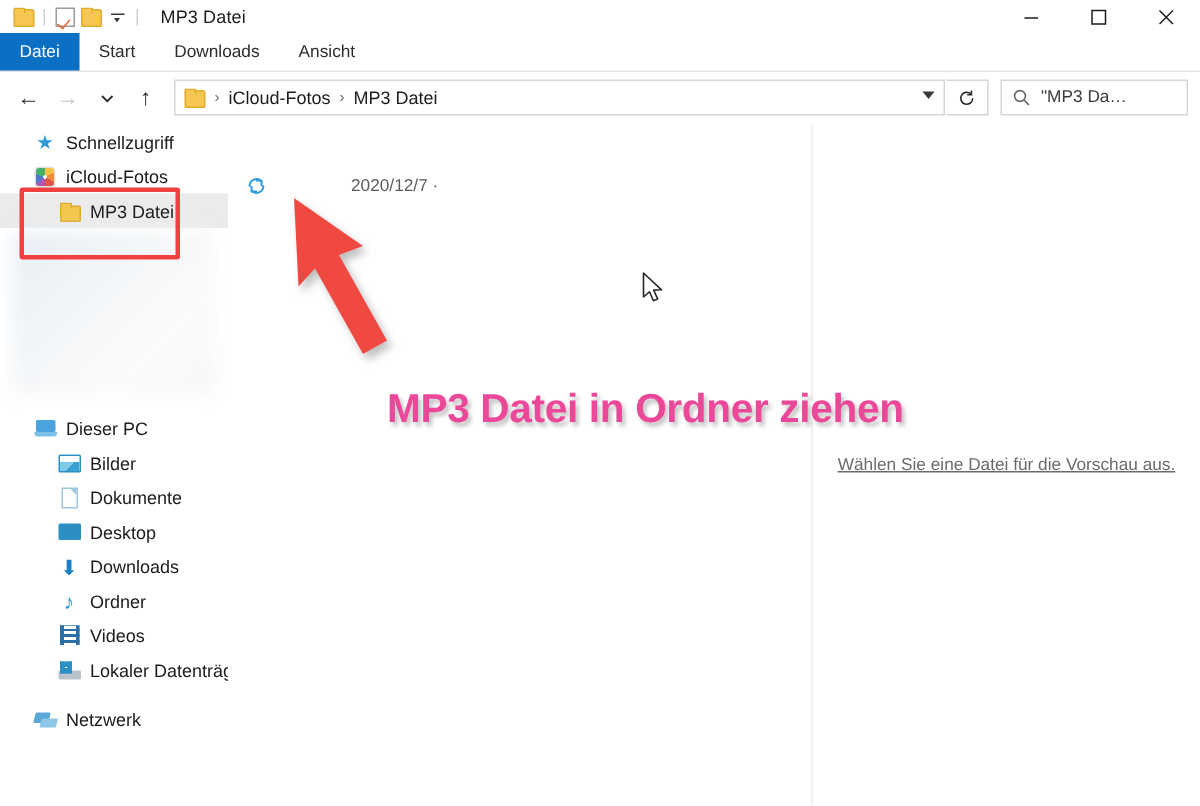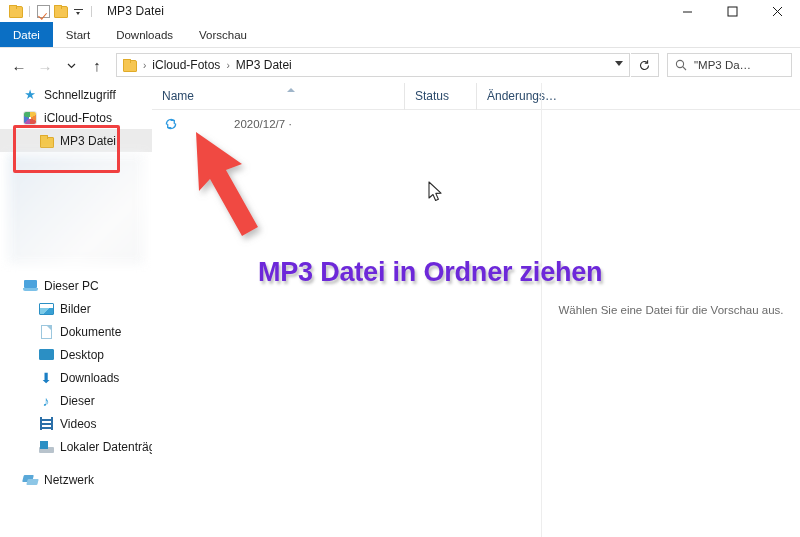--- a/index.html
+++ b/index.html
@@ -307,31 +307,31 @@
   }
   .list-divider {
     position: absolute; left: 389px; top: 0; width: 1px; height: 454px;
     background: #ededed;
   }
   .preview-pane {
     position: absolute; left: 390px; top: 0; width: 258px; height: 454px;
     display: flex; align-items: center; justify-content: center;
   }
   .preview-text {
-    font-size: 11.5px; color: #6a6a6a; text-align: right;
+    font-size: 11.5px; color: #6a6a6a; text-align: right; text-decoration: underline;
   }
 
   
   .ann-rect {
     position: absolute; left: 13px; top: 125px; width: 107px; height: 48px;
     border: 3px solid #f04040; border-radius: 2px; pointer-events: none;
   }
   .ann-text {
     position: absolute; left: 258px; top: 257px;
-    font-size: 27px; font-weight: bold; color: #6d28d9;
+    font-size: 27px; font-weight: bold; color: #ec4899;
     font-family: "Liberation Sans", sans-serif;
     letter-spacing: -0.2px; white-space: nowrap;
     -webkit-text-stroke: 3.5px #ffffff;
     paint-order: stroke fill;
     text-shadow: 2px 3px 3px rgba(120,120,120,.45);
   }
   .ann-arrow {
     position: absolute; left: 180px; top: 124px; pointer-events: none;
   }
   .cursor {
@@ -370,21 +370,21 @@
             <line x1="10" y1="1" x2="1" y2="10" stroke="#1b1b1b" stroke-width="1"></line>
           </svg>
       </div>
     </div>
   </div>
 
   <div class="ribbon">
     <div class="rb-tab file">Datei</div>
     <div class="rb-tab">Start</div>
     <div class="rb-tab">Downloads</div>
-    <div class="rb-tab">Vorschau</div>
+    <div class="rb-tab">Ansicht</div>
   </div>
   <div class="ribbon-underline"></div>
 
   <div class="addressbar">
     <div class="nav-btn first">←</div>
     <div class="nav-btn dis">→</div>
     <div class="nav-btn">
       <svg width="11" height="11" viewBox="0 0 11 11">
           <polyline points="2,4 5.5,7.5 9,4" fill="none" stroke="#2b2b2b" stroke-width="1.2"></polyline>
         </svg>
@@ -469,21 +469,21 @@
     <div class="sb-item lvl1">
       <span class="sb-ico">
           <span class="ico-down">⬇</span>
         </span>
       <span>Downloads</span>
     </div>
     <div class="sb-item lvl1">
       <span class="sb-ico">
           <span class="ico-music">♪</span>
         </span>
-      <span>Dieser</span>
+      <span>Ordner</span>
     </div>
     <div class="sb-item lvl1">
       <span class="sb-ico">
           <span class="ico-video"></span>
         </span>
       <span>Videos</span>
     </div>
     <div class="sb-item lvl1">
       <span class="sb-ico">
           <span class="ico-drive"></span>
@@ -496,32 +496,20 @@
     <div class="sb-item lvl0">
       <span class="sb-ico">
           <span class="ico-network"></span>
         </span>
       <span>Netzwerk</span>
     </div>
   </div>
 
   <div class="content">
 
-    <div class="col-header">
-      <div class="col col-name">
-        <span>Name</span>
-        <span class="sort-caret"></span>
-      </div>
-      <div class="col col-status">
-        <span>Status</span>
-      </div>
-      <div class="col col-date">
-        <span>Änderungs…</span>
-      </div>
-    </div>
 
     <div class="file-row">
       <div class="fr-status">
         <svg width="14" height="14" viewBox="0 0 14 14">
           <path d="M11.6 7a4.6 4.6 0 0 1-7.9 3.2" fill="none" stroke="#2f9ae0" stroke-width="1.3" stroke-linecap="round"></path>
           <path d="M2.4 7a4.6 4.6 0 0 1 7.9-3.2" fill="none" stroke="#2f9ae0" stroke-width="1.3" stroke-linecap="round"></path>
           <polyline points="3.7,7.4 3.7,10.6 6.9,10.6" fill="none" stroke="#2f9ae0" stroke-width="1.3" stroke-linecap="round" stroke-linejoin="round"></polyline>
           <polyline points="10.3,6.6 10.3,3.4 7.1,3.4" fill="none" stroke="#2f9ae0" stroke-width="1.3" stroke-linecap="round" stroke-linejoin="round"></polyline>
         </svg>
       </div>

